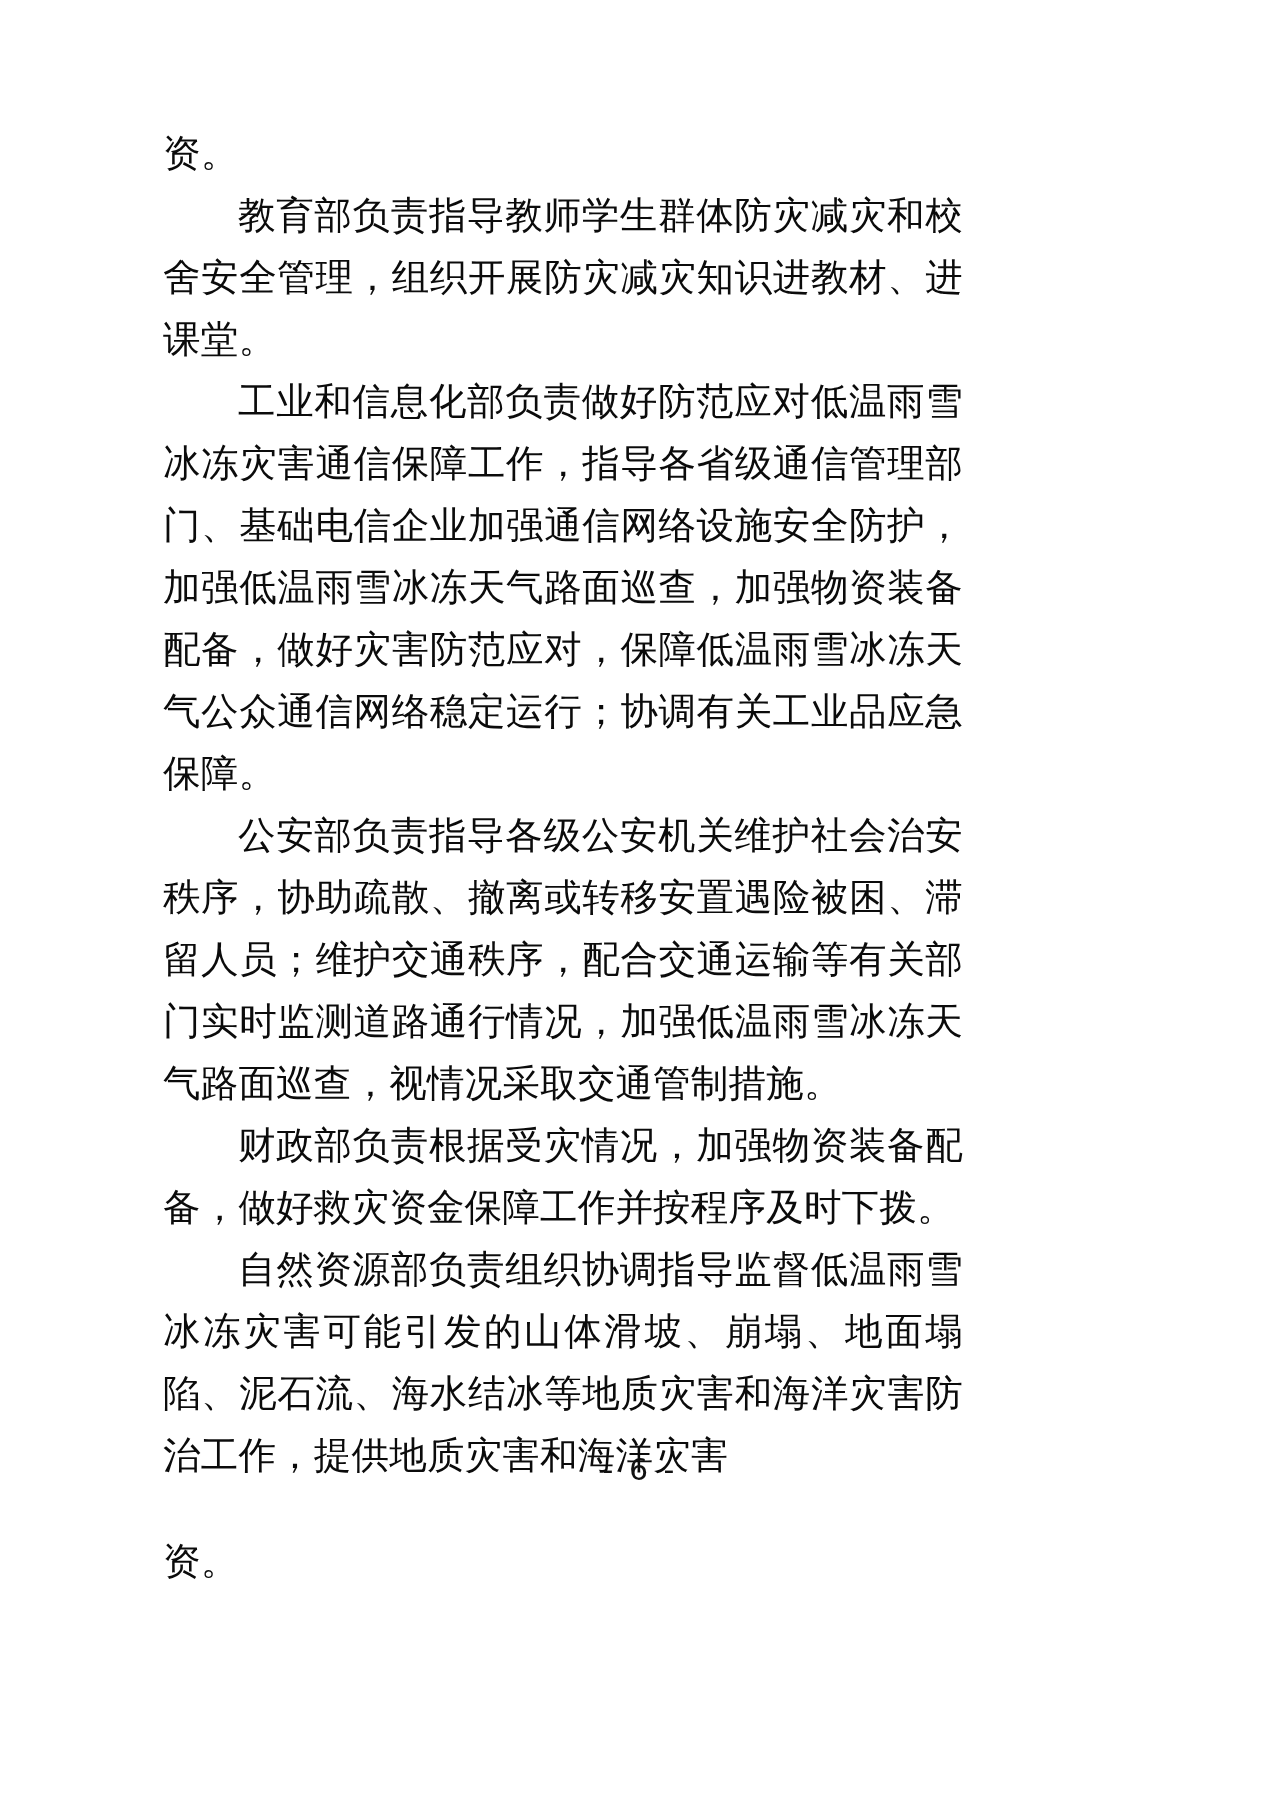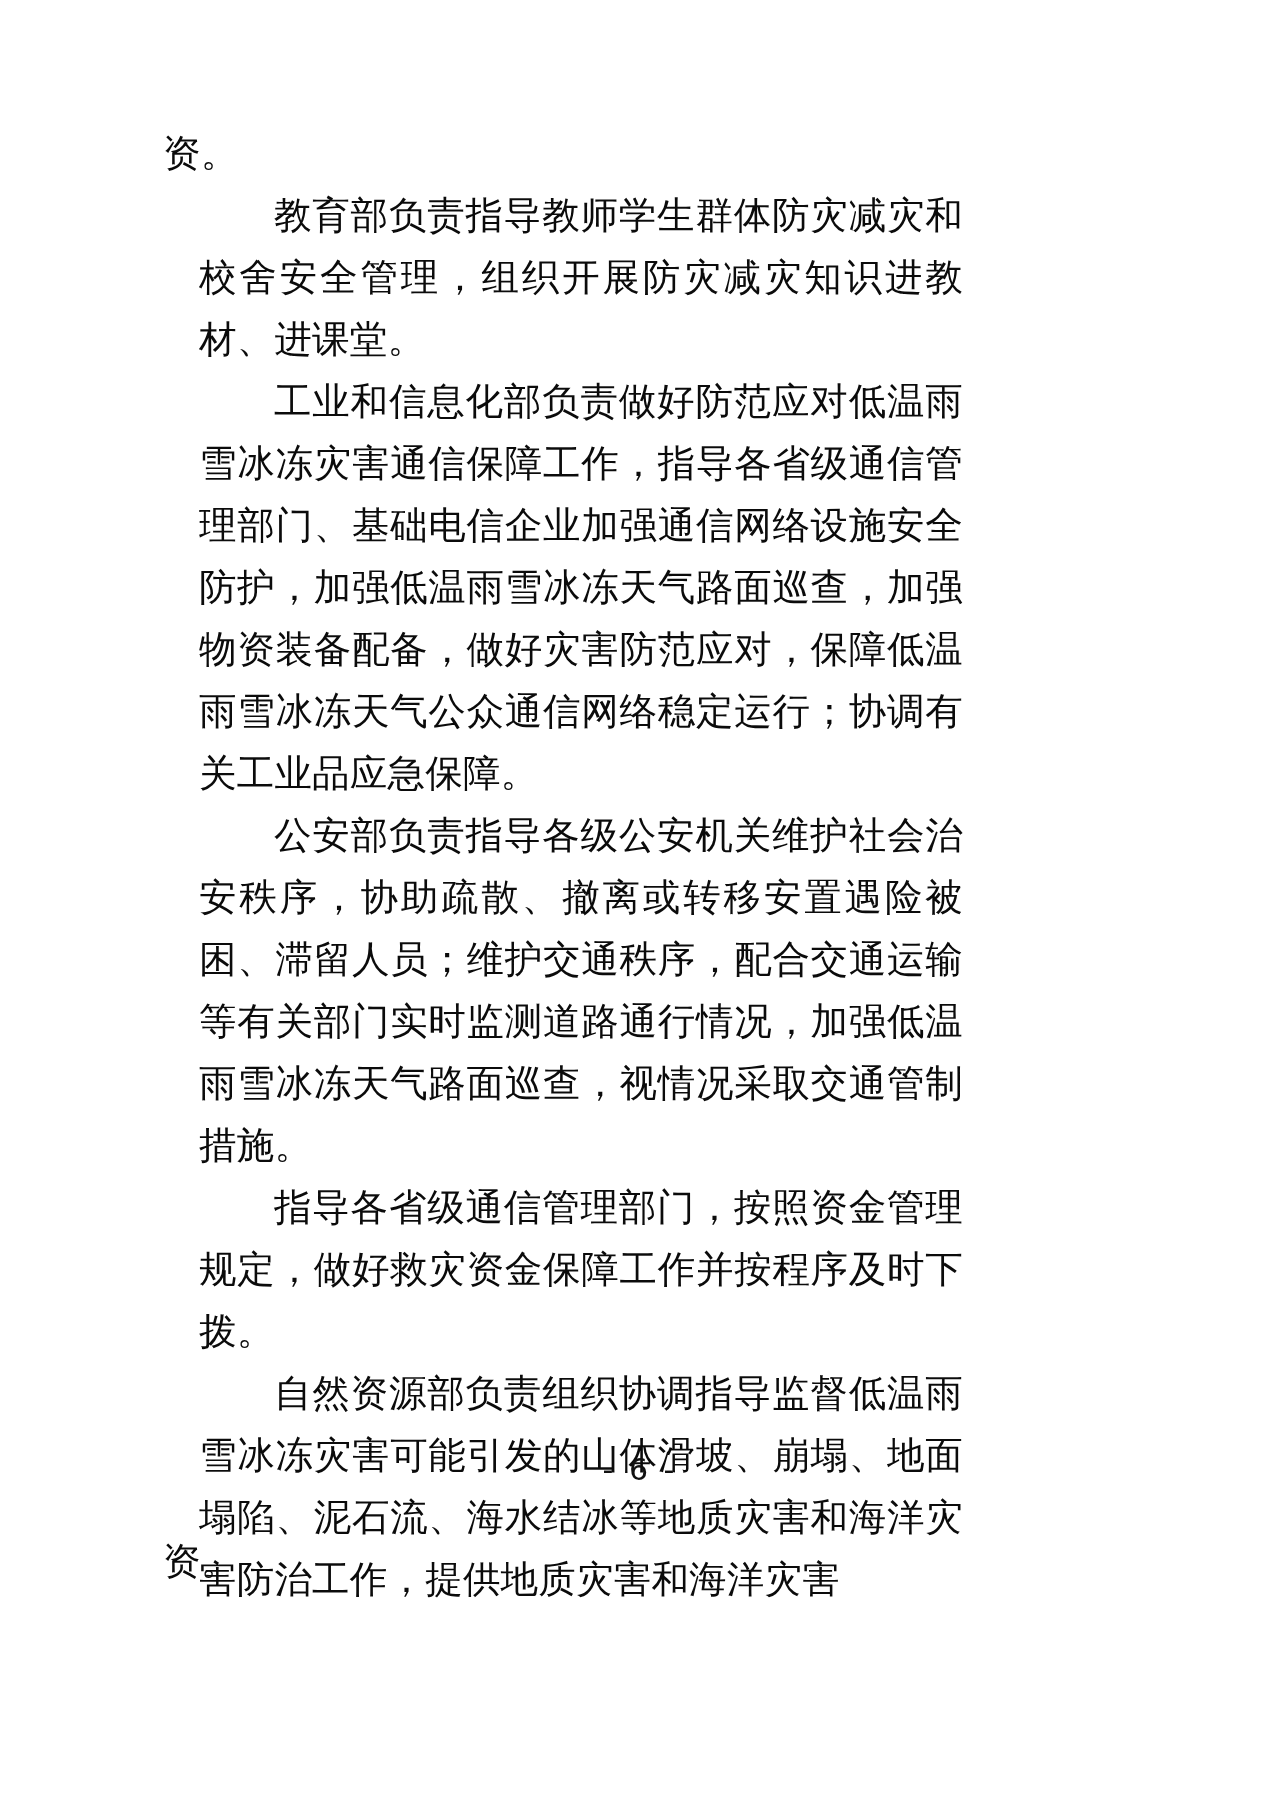--- a/index.html
+++ b/index.html
@@ -27,21 +27,20 @@
     line-height: 62px;
     color: #0b0b0b;
     text-align: justify;
     text-justify: inter-character;
     margin: 0 0 0 0;
     letter-spacing: 0.2px;
     font-weight: 500;
   }
   .indent {
     text-indent: 75px;
-    margin-left: 36px;
   }
   .page-number {
     position: absolute;
     left: 0;
     right: 0;
     top: 1452px;
     text-align: center;
     font-family: "DejaVu Sans", sans-serif;
     font-size: 30px;
     color: #111111;
@@ -61,21 +60,21 @@
 </head>
 <body>
 
 <div class="page">
 
   <div class="content">
     <p class="para">资。</p>
     <p class="para indent">教育部负责指导教师学生群体防灾减灾和校舍安全管理，组织开展防灾减灾知识进教材、进课堂。</p>
     <p class="para indent">工业和信息化部负责做好防范应对低温雨雪冰冻灾害通信保障工作，指导各省级通信管理部门、基础电信企业加强通信网络设施安全防护，加强低温雨雪冰冻天气路面巡查，加强物资装备配备，做好灾害防范应对，保障低温雨雪冰冻天气公众通信网络稳定运行；协调有关工业品应急保障。</p>
     <p class="para indent">公安部负责指导各级公安机关维护社会治安秩序，协助疏散、撤离或转移安置遇险被困、滞留人员；维护交通秩序，配合交通运输等有关部门实时监测道路通行情况，加强低温雨雪冰冻天气路面巡查，视情况采取交通管制措施。</p>
-    <p class="para indent">指导各省级通信管理部门，按照资金管理规定，做好救灾资金保障工作并按程序及时下拨。</p>
+    <p class="para indent">财政部负责根据受灾情况，加强物资装备配备，做好救灾资金保障工作并按程序及时下拨。</p>
     <p class="para indent">自然资源部负责组织协调指导监督低温雨雪冰冻灾害可能引发的山体滑坡、崩塌、地面塌陷、泥石流、海水结冰等地质灾害和海洋灾害防治工作，提供地质灾害和海洋灾害</p>
   </div>
 
   <div class="page-number">- 6 -</div>
 
   <div class="tail">
     <p class="para clip">资。</p>
   </div>
 
 </div>

